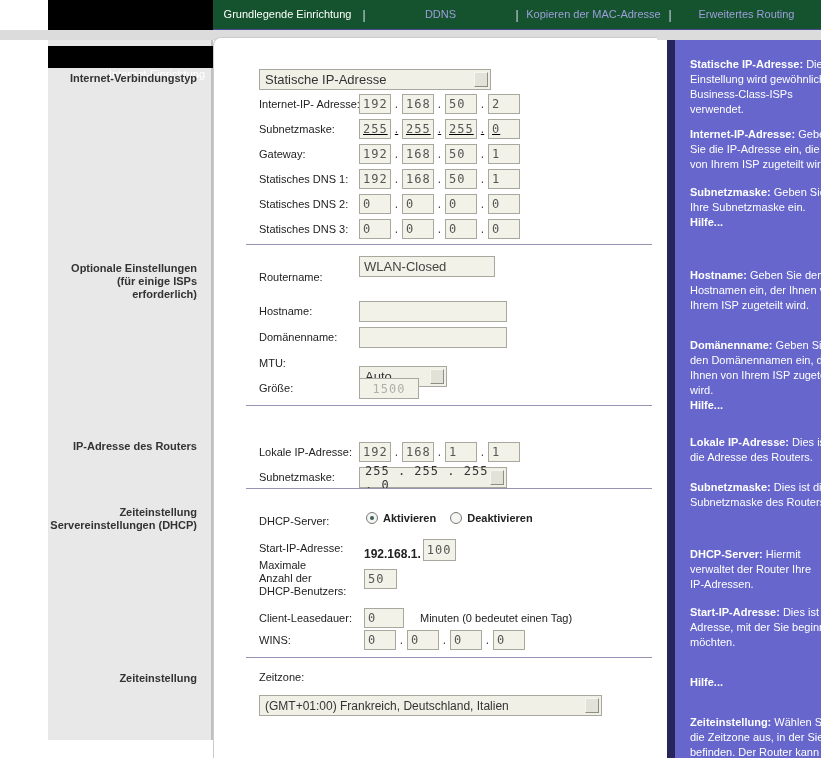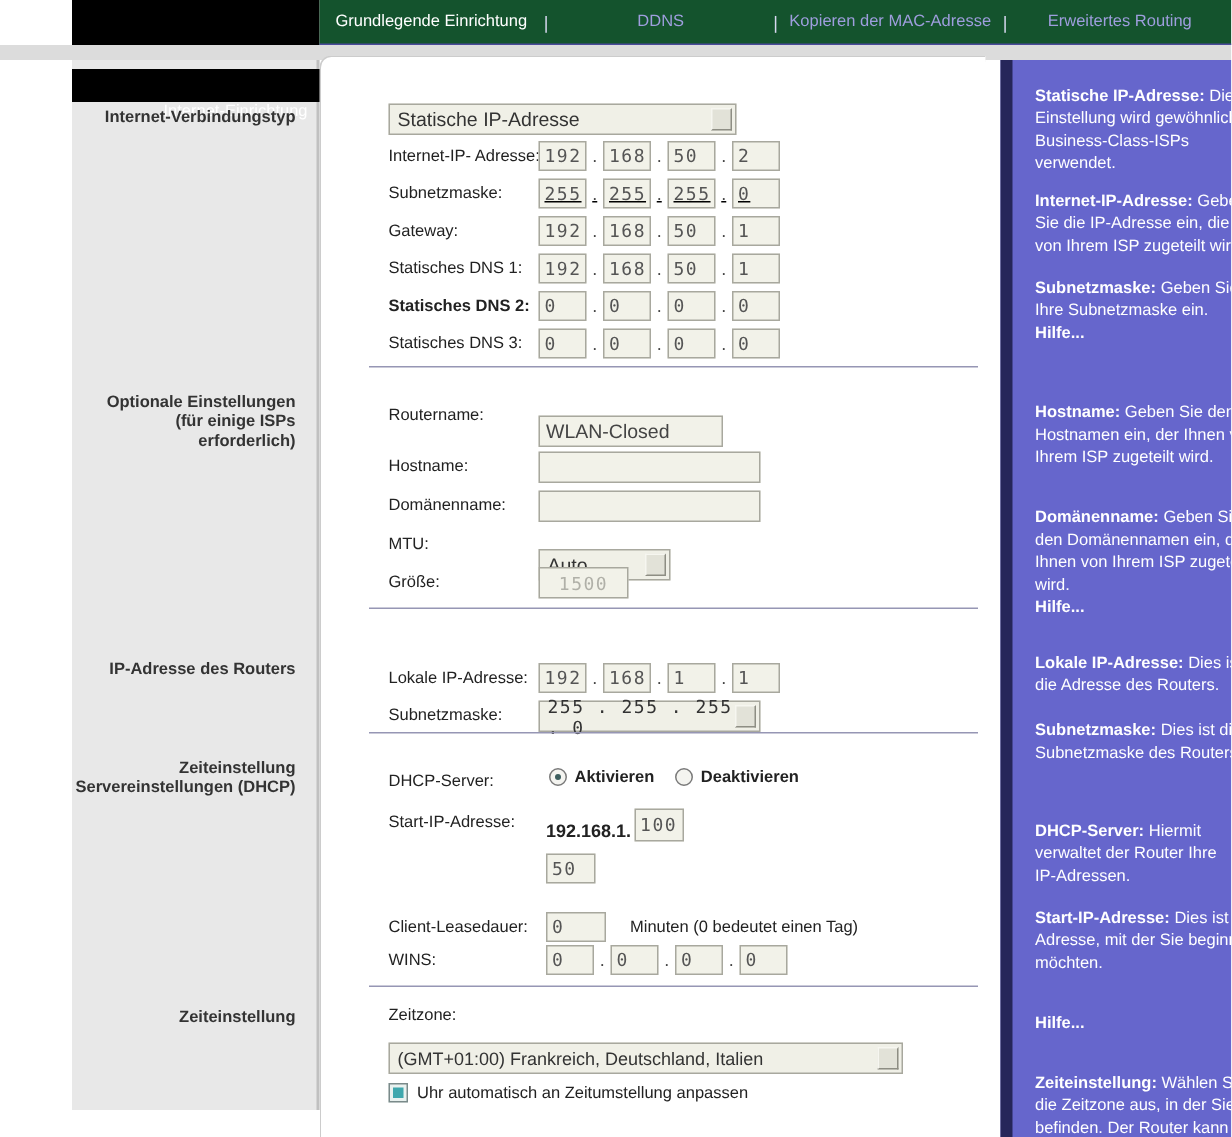--- a/index.html
+++ b/index.html
@@ -148,21 +148,21 @@
     <div class="c-abs ip-group" style="left:145px; top:131px;">
       <div class="ip-box">192</div>
         <div class="ip-dot">.</div>
       <div class="ip-box">168</div>
         <div class="ip-dot">.</div>
       <div class="ip-box">50</div>
         <div class="ip-dot">.</div>
       <div class="ip-box">1</div>
     </div>
 
-    <div class="c-abs form-label" style="left:45px; top:160px;font-weight:bold;">Statisches DNS 2:</div>
+    <div class="c-abs form-label" style="left:45px; top:160px;">Statisches DNS 2:</div>
     <div class="c-abs ip-group" style="left:145px; top:156px;">
       <div class="ip-box">0</div>
         <div class="ip-dot">.</div>
       <div class="ip-box">0</div>
         <div class="ip-dot">.</div>
       <div class="ip-box">0</div>
         <div class="ip-dot">.</div>
       <div class="ip-box">0</div>
     </div>
 
@@ -173,21 +173,21 @@
       <div class="ip-box">0</div>
         <div class="ip-dot">.</div>
       <div class="ip-box">0</div>
         <div class="ip-dot">.</div>
       <div class="ip-box">0</div>
     </div>
 
     <div class="sep-line" style="top:206px;"></div>
 
     <div class="c-abs form-label" style="left:45px; top:233px;">Routername:</div>
-    <input class="c-abs txt-input" style="left: 145px; top: 239px; width: 123px;" value="WLAN-Closed">
+    <input class="c-abs txt-input" style="left: 145px; top: 218px; width: 136px;" value="WLAN-Closed">
 
     <div class="c-abs form-label" style="left:45px; top:267px;">Hostname:</div>
     <input class="c-abs txt-input" style="left: 145px; top: 263px; width: 148px;" value="">
 
     <div class="c-abs form-label" style="left:45px; top:293px;">Domänenname:</div>
     <input class="c-abs txt-input" style="left: 145px; top: 289px; width: 148px;" value="">
 
     <div class="c-abs form-label" style="left:45px; top:319px;">MTU:</div>
     <div class="c-abs select" style="left:145px; top:328px; width:88px;">
       <span>Auto</span>
@@ -225,20 +225,25 @@
       <span class="radio"></span>
       <span>Deaktivieren</span>
     </div>
 
     <div class="c-abs form-label" style="left:45px; top:504px;">Start-IP-Adresse:</div>
     <div class="c-abs" style="left:150px; top:501px; display:flex; align-items:flex-end;">
       <span style="font-size:12px; font-weight:bold; color:#222;">192.168.1.</span>
       <div class="ip-box" style="margin-left:2px; width:33px; height:22px;">100</div>
     </div>
 
+    <div class="c-abs form-label" style="left:45px; top:521px; line-height:13px;">
+      <div>Maximale</div>
+      <div>Anzahl der</div>
+      <div>DHCP-Benutzers:</div>
+    </div>
     <div class="c-abs ip-box" style="left:150px; top:531px; width:33px;">50</div>
 
     <div class="c-abs form-label" style="left:45px; top:574px;">Client-Leasedauer:</div>
     <div class="c-abs" style="left:150px; top:570px; display:flex; align-items:center;">
       <div class="ip-box" style="width:40px;">0</div>
       <span class="form-label" style="margin-left:16px;">Minuten (0 bedeutet einen Tag)</span>
     </div>
 
     <div class="c-abs form-label" style="left:45px; top:596px;">WINS:</div>
     <div class="c-abs ip-group" style="left:150px; top:592px;">
@@ -250,24 +255,20 @@
         <div class="ip-dot">.</div>
       <div class="ip-box">0</div>
     </div>
 
     <div class="sep-line" style="top:619px;"></div>
 
     <div class="c-abs form-label" style="left:45px; top:633px;">Zeitzone:</div>
     <div class="c-abs select" style="left:45px; top:657px; width:343px; font-size:12px;">
       <span>(GMT+01:00) Frankreich, Deutschland, Italien</span>
       <span class="drop-btn"></span>
-    </div>
-    <div class="c-abs" style="left:45px; top:684px; display:flex; align-items:center;">
-      <span class="checkbox checked"></span>
-      <span class="form-label" style="margin-left:6px;">Uhr automatisch an Zeitumstellung anpassen</span>
     </div>
 
   </div>
 
   <div class="help-panel">
     <div class="help-dark-edge"></div>
 
     <div class="help-block" style="top:17px;"><b>Statische IP-Adresse:</b> <span>Diese
 Einstellung wird gewöhnlich
 Business-Class-ISPs

